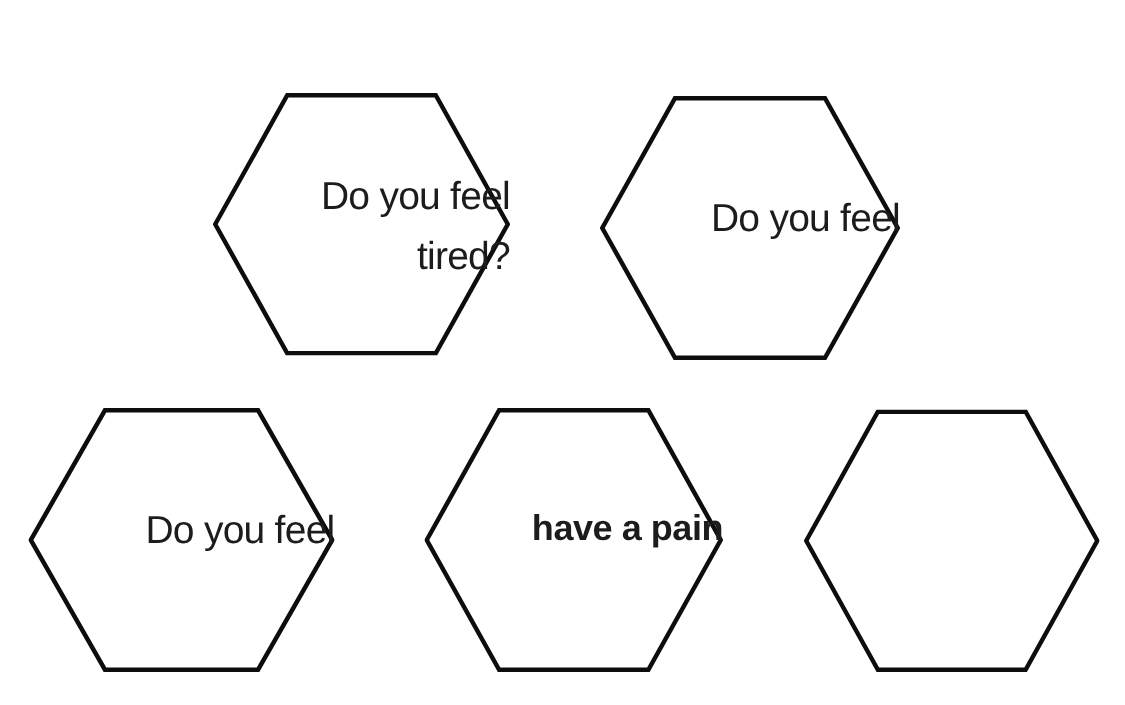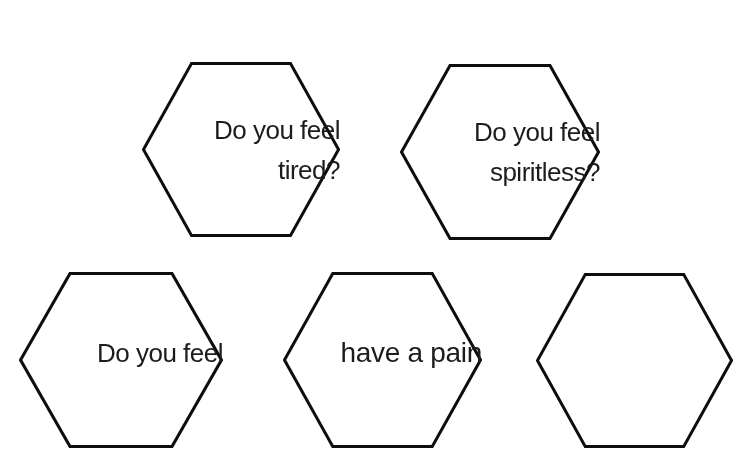--- a/index.html
+++ b/index.html
@@ -36,22 +36,22 @@
     text-align: center;
     color: #1c1c1c;
     font-size: 26px;
     letter-spacing: -0.5px;
     line-height: 1.0;
   }
   .hex-text .line1 {
     margin-bottom: 14px;
   }
   .hex.bold .hex-text {
-    font-weight: normal;
-    font-size: 28px;
+    font-weight: bold;
+    font-size: 24px;
     letter-spacing: -0.3px;
   }
   
   #hex-tired      { left: 142px; top:  62px; width: 198px; height: 175px; }
   #hex-spiritless { left: 400px; top:  64px; width: 200px; height: 176px; }
   #hex-insomnia   { left:  19px; top: 272px; width: 204px; height: 176px; }
   #hex-backpain   { left: 283px; top: 272px; width: 199px; height: 176px; }
   #hex-cervical   { left: 536px; top: 273px; width: 197px; height: 175px; }
 </style>
 </head>
@@ -68,21 +68,20 @@
       <div class="line2">tired?</div>
     </div>
   </div>
 
   <div class="hex" id="hex-spiritless">
     <svg viewBox="0 0 200 175" preserveAspectRatio="none">
       <polygon points="1.5,87.5 50,1.5 150,1.5 198.5,87.5 150,173.5 50,173.5" fill="#ffffff" stroke="#0d0d0d" stroke-width="3" stroke-linejoin="miter"></polygon>
     </svg>
     <div class="hex-text">
       <div class="line1">Do you feel</div>
-      <div class="line2">spiritless?</div>
     </div>
   </div>
 
   <div class="hex" id="hex-insomnia">
     <svg viewBox="0 0 200 175" preserveAspectRatio="none">
       <polygon points="1.5,87.5 50,1.5 150,1.5 198.5,87.5 150,173.5 50,173.5" fill="#ffffff" stroke="#0d0d0d" stroke-width="3" stroke-linejoin="miter"></polygon>
     </svg>
     <div class="hex-text">
       <div class="line1">Do you feel</div>
     </div>

